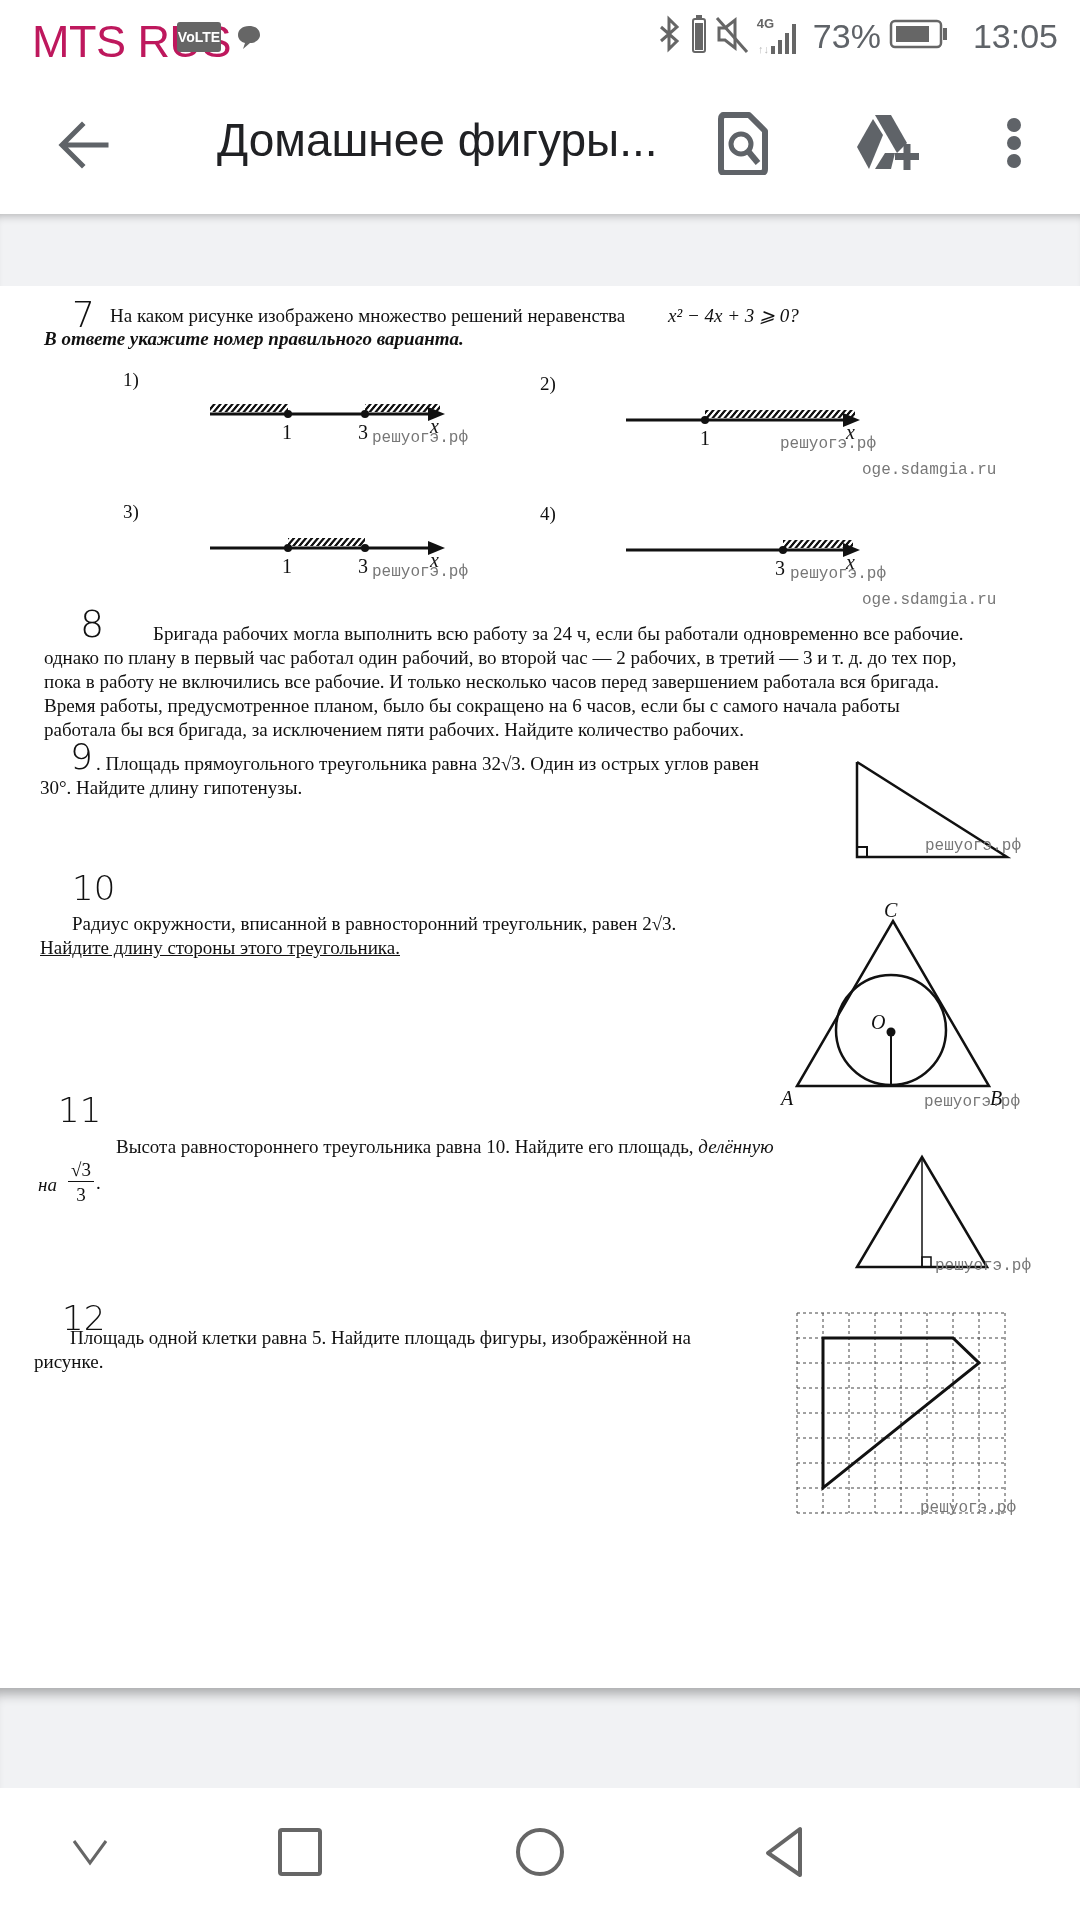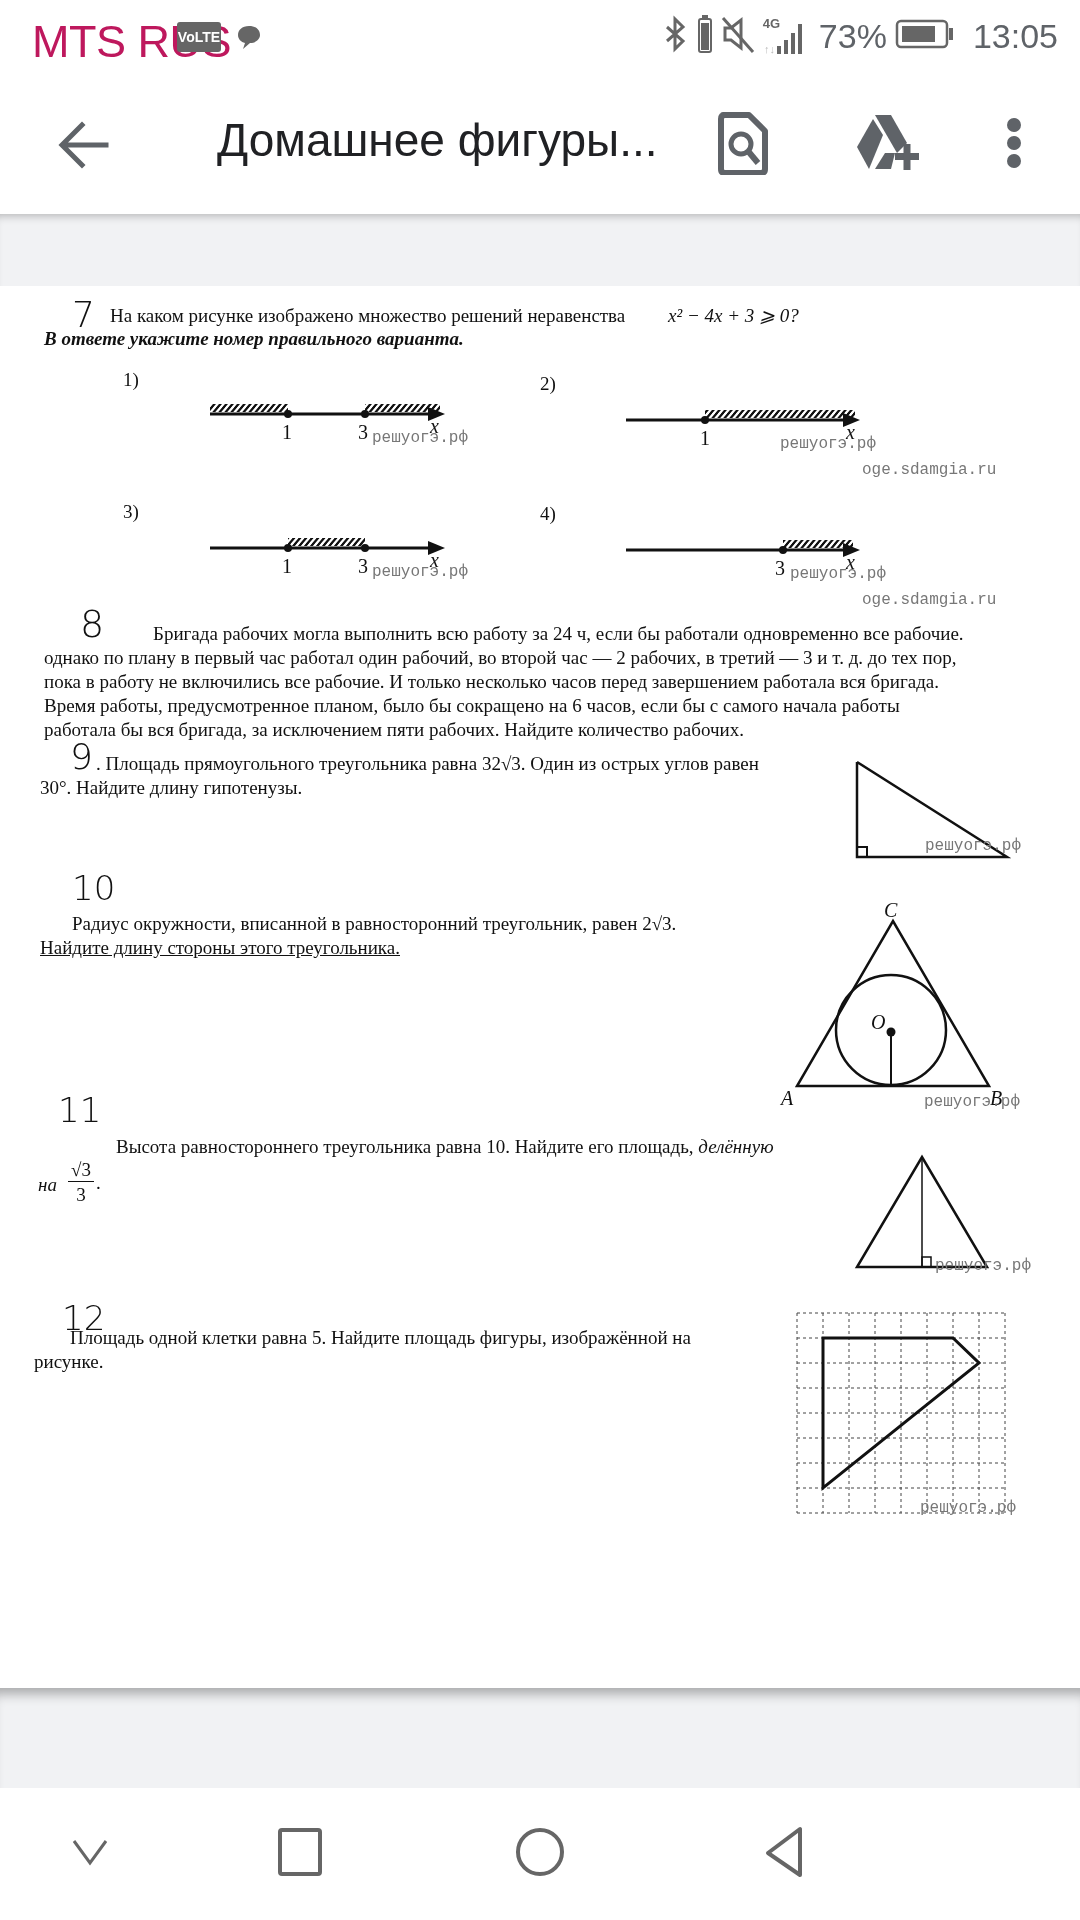--- a/index.html
+++ b/index.html
@@ -6,21 +6,21 @@
   body { width:1080px; height:1920px; position:relative; overflow:hidden; background:#fff;
          font-family:"Liberation Sans", sans-serif; color:#222; }
   
   .statusbar { position:absolute; left:0; top:0; width:1080px; height:75px; background:#fff; }
   .sb-carrier { position:absolute; left:32px; top:16px; font-size:45px; color:#be185d; letter-spacing:-0.5px; }
   .sb-volte { position:absolute; left:177px; top:22px; width:44px; height:30px; background:#666; color:#fff;
               font-size:14px; font-weight:bold; text-align:center; line-height:30px; border-radius:3px; }
   .sb-msg { position:absolute; left:236px; top:24px; }
   .sb-right { position:absolute; right:22px; top:14px; height:44px; display:flex; align-items:center; gap:8px; color:#5f6368; }
   .sb-pct { font-size:34px; }
-  .sb-time { font-size:34px; margin-left:10px; }
+  .sb-time { font-size:34px; margin-left:16px; }
   
   .toolbar { position:absolute; left:0; top:75px; width:1080px; height:139px; background:#fff; }
   .tb-back { position:absolute; left:56px; top:42px; width:56px; height:56px; cursor:pointer; }
   .tb-title { position:absolute; left:217px; top:38px; font-size:46px; color:#202124; white-space:nowrap; }
   .tb-btn { position:absolute; top:34px; width:72px; height:72px; display:flex; align-items:center; justify-content:center; cursor:pointer; }
   
   .band-top { position:absolute; left:0; top:214px; width:1080px; height:72px; background:#f1f2f4;
               box-shadow: inset 0 8px 8px -6px rgba(0,0,0,0.25); }
   .band-bottom { position:absolute; left:0; top:1688px; width:1080px; height:100px; background:#f1f2f4;
               box-shadow: inset 0 14px 12px -8px rgba(0,0,0,0.3); }

